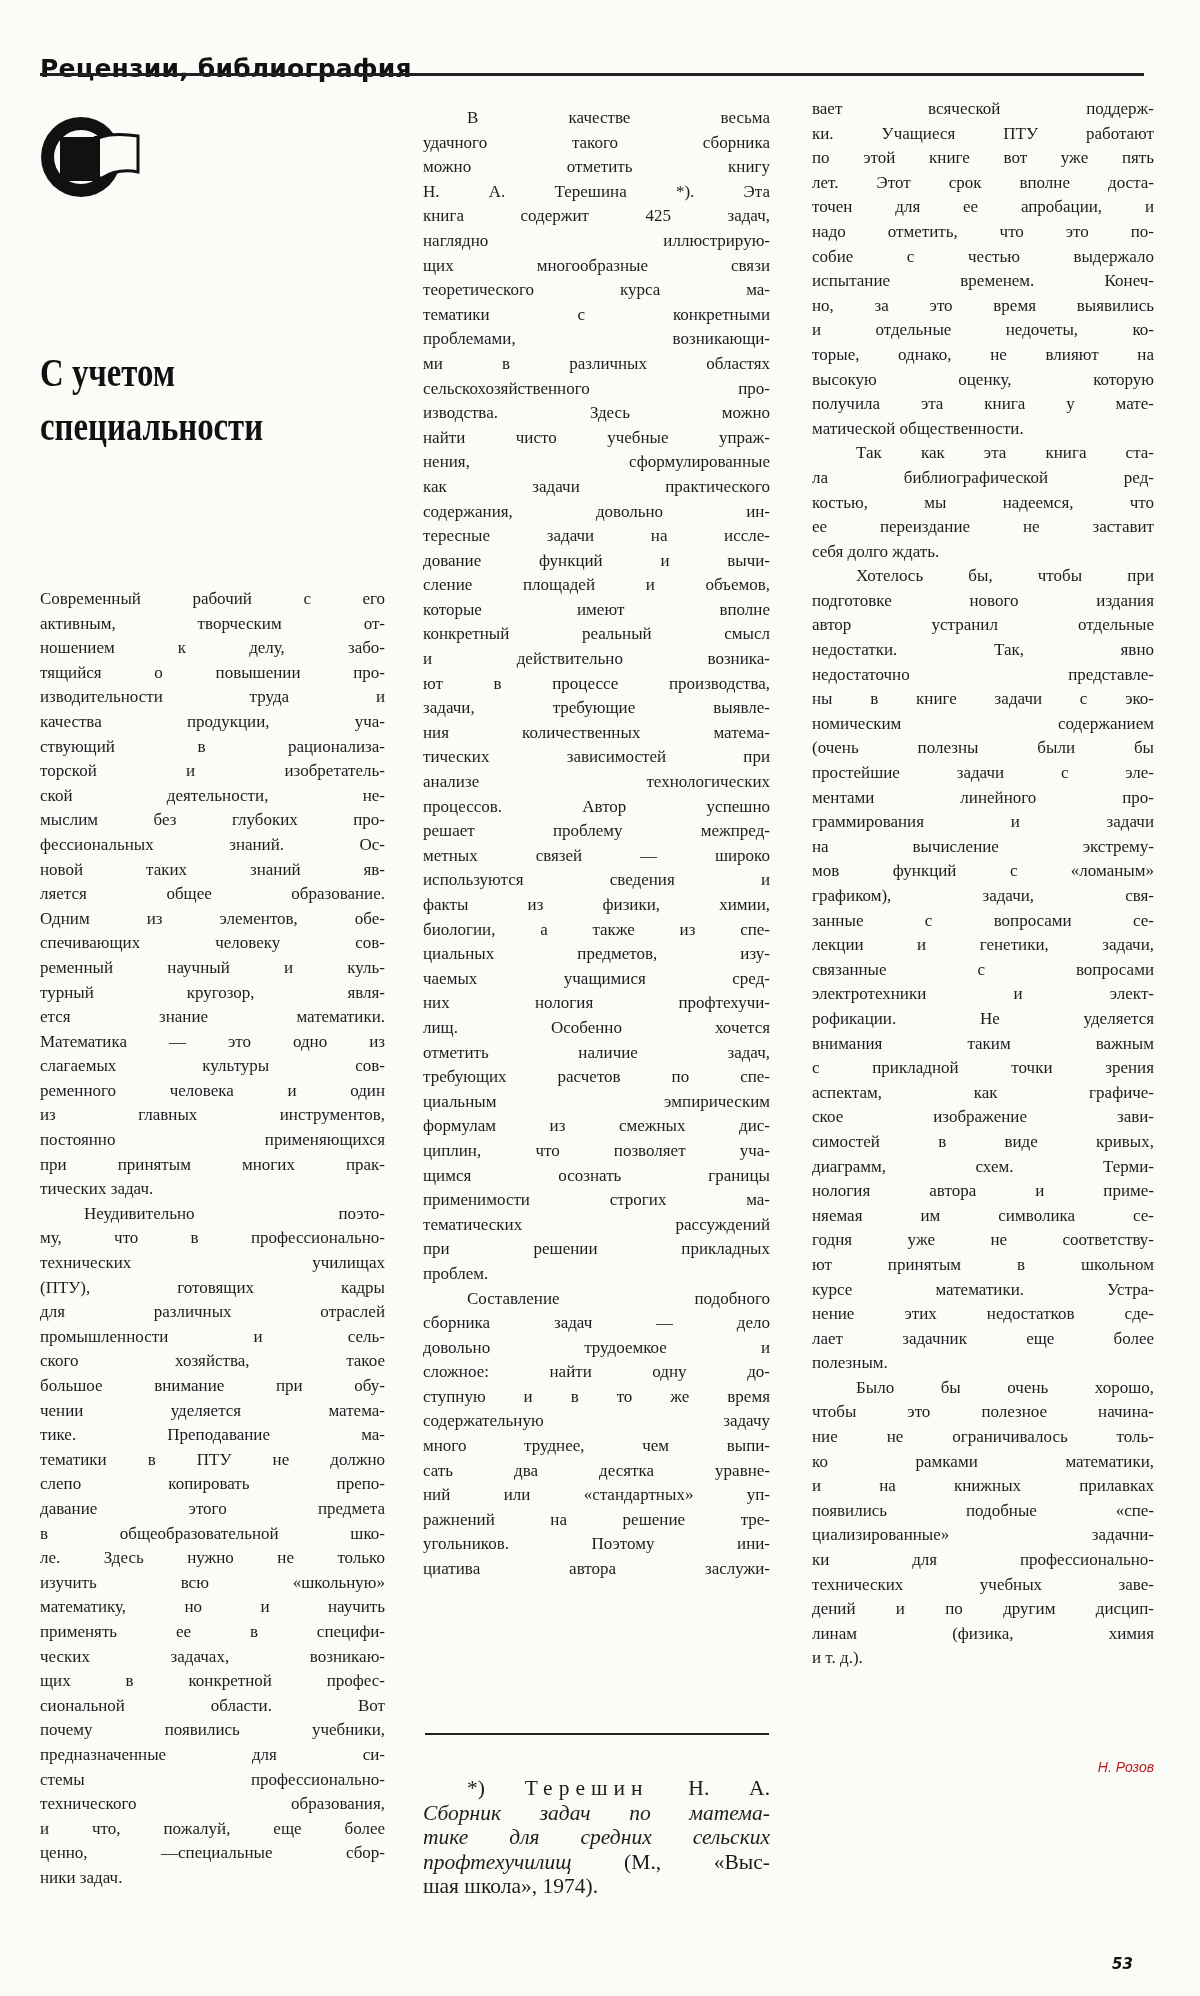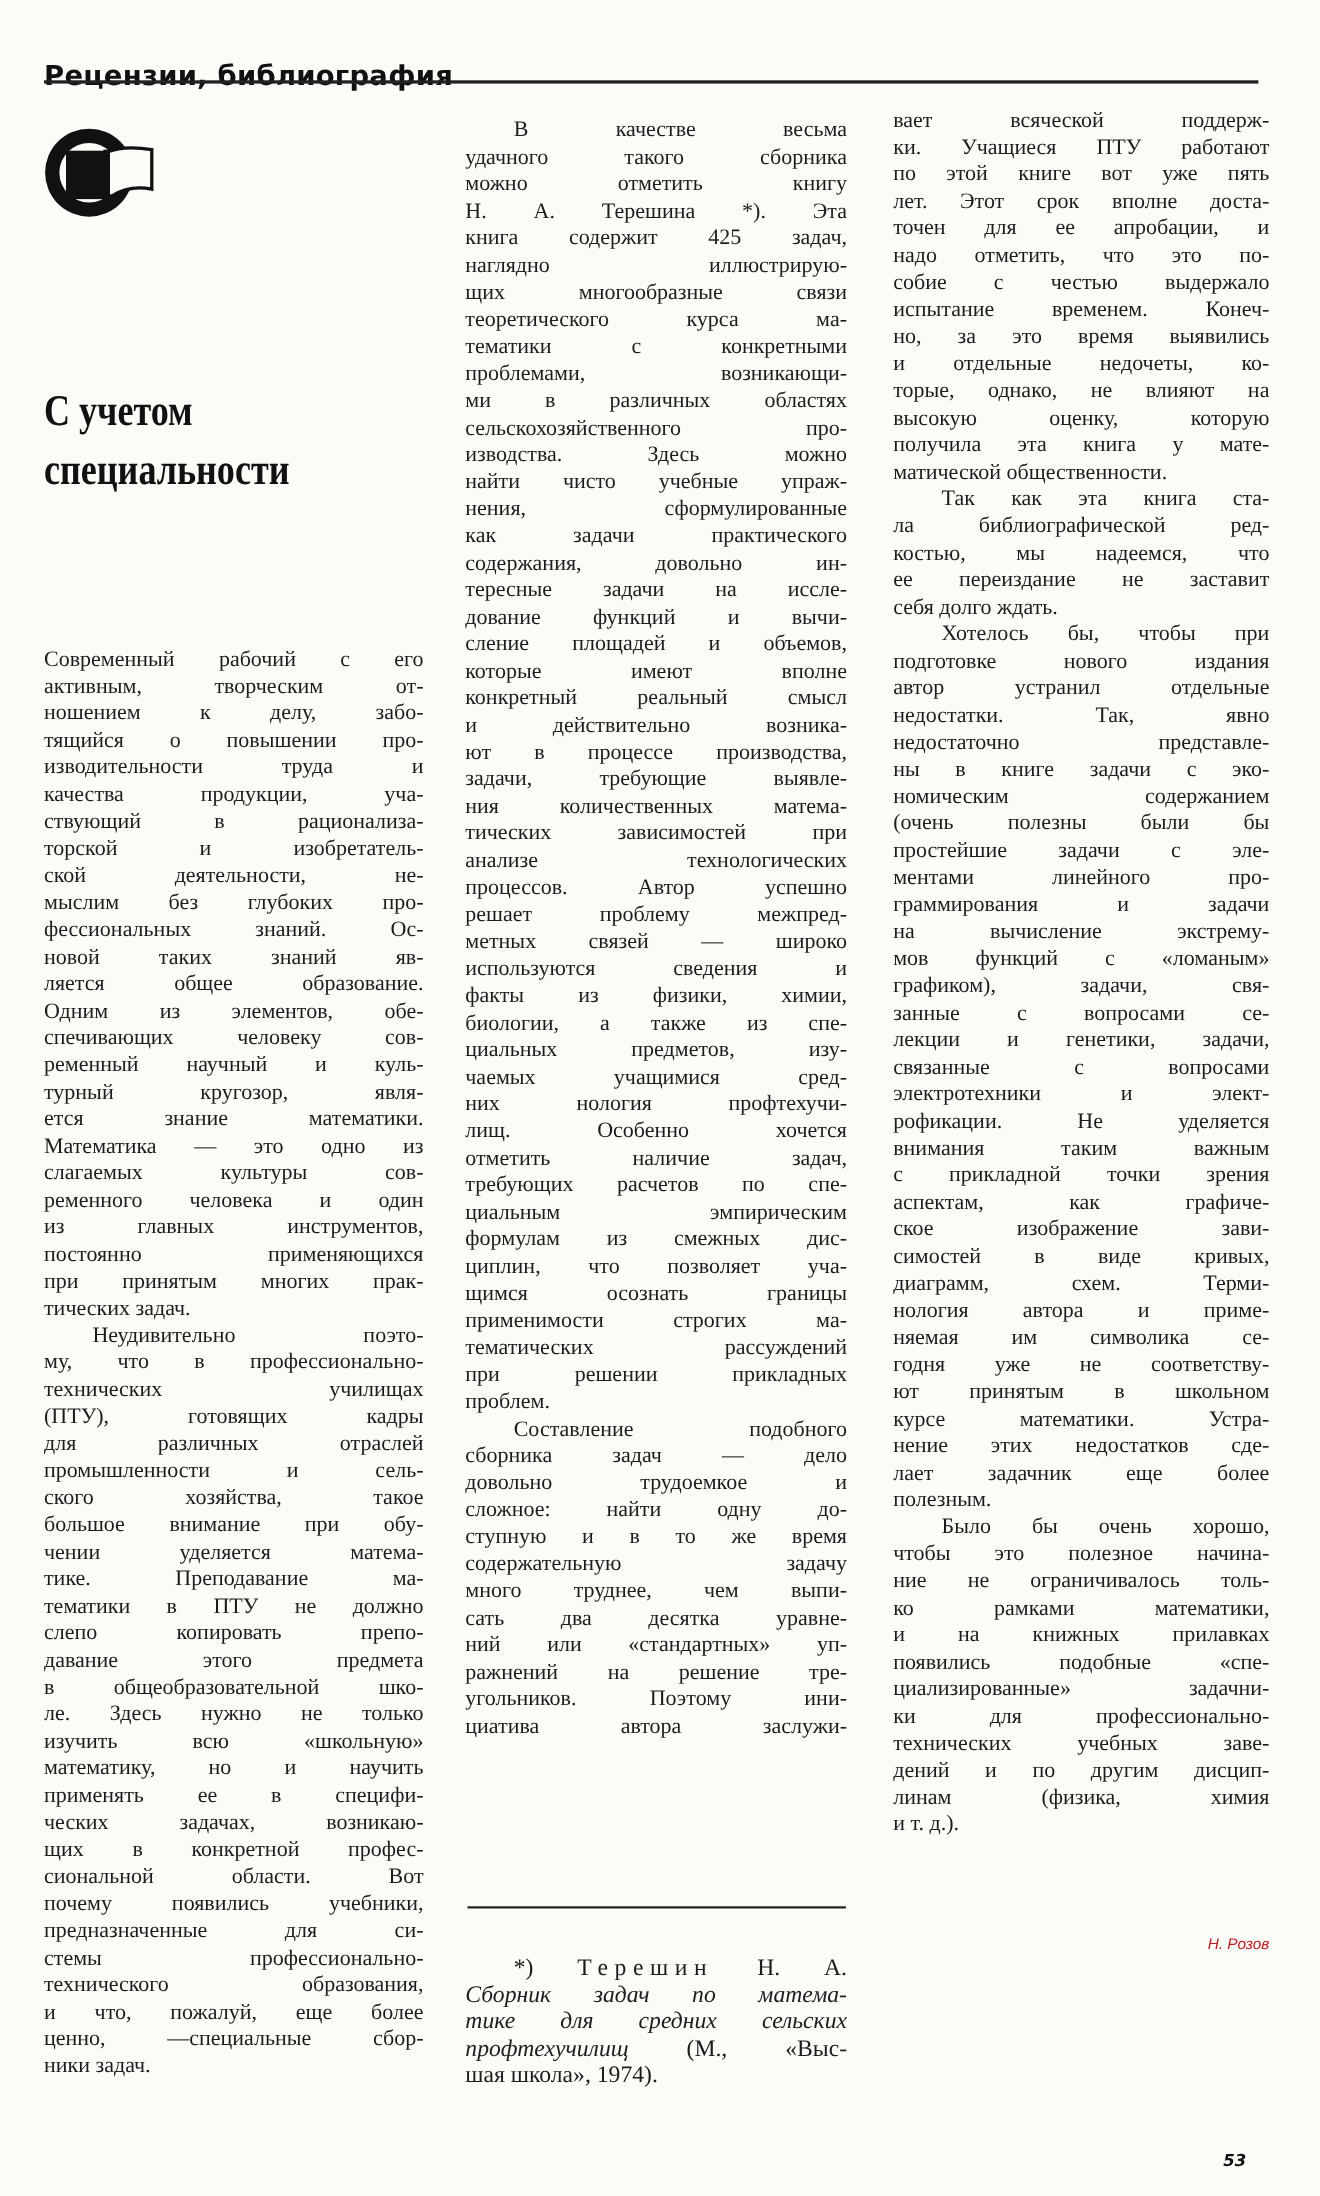--- a/index.html
+++ b/index.html
@@ -1,21 +1,21 @@
 <!DOCTYPE html>
 <html><head>
 <meta charset="utf-8">
 <style>
   html, body { margin:0; padding:0; }
   body { width:1200px; height:1996px; background:#fbfbf8; position:relative; overflow:hidden; color:#1a1a1a; }
   .rubric { position:absolute; left:40px; top:38px; font-family:"DejaVu Sans", sans-serif; font-weight:bold; font-size:25px; letter-spacing:0.2px; color:#111;margin-top:16px; }
   .rule { position:absolute; left:40px; top:73px; width:1104px; height:3px; background:#222; }
   .logo { position:absolute; left:38px; top:112px; width:104px; height:86px; }
   .title { position:absolute; left:40px; top:346px; font-family:"Liberation Serif", serif; font-weight:bold; font-size:40px; line-height:54px; color:#111; transform:scaleX(0.82); transform-origin:left top; }
-  .col { position:absolute; font-family:"Liberation Serif", serif; font-size:20px; line-height:24.6px; color:#1c1c1c; }
+  .col { position:absolute; font-family:"Liberation Serif", serif; font-size:17px; line-height:24.6px; color:#1c1c1c; }
   .col .ln { display:block; text-align:justify; text-align-last:justify; white-space:nowrap; height:24.6px; overflow:visible; }
   .col .ln.last { text-align-last:left; }
   .col .ln.ind { padding-left:44px; }
   .col1 { left:40px; top:542px; width:345px;margin-top:45px; }
   .col2 { left:423px; top:106px; width:347px; }
   .col3 { left:812px; top:97px; width:342px; }
   .fn-rule { position:absolute; left:425px; top:1733px; width:344px; height:2px; background:#222; }
   .footnote { position:absolute; left:423px; top:1776px; width:347px; font-family:"Liberation Serif", serif; font-size:21.5px; line-height:24.6px; color:#1c1c1c; }
   .footnote .ln { display:block; text-align:justify; text-align-last:justify; white-space:nowrap; height:24.6px; }
   .footnote .ln.last { text-align-last:left; }

